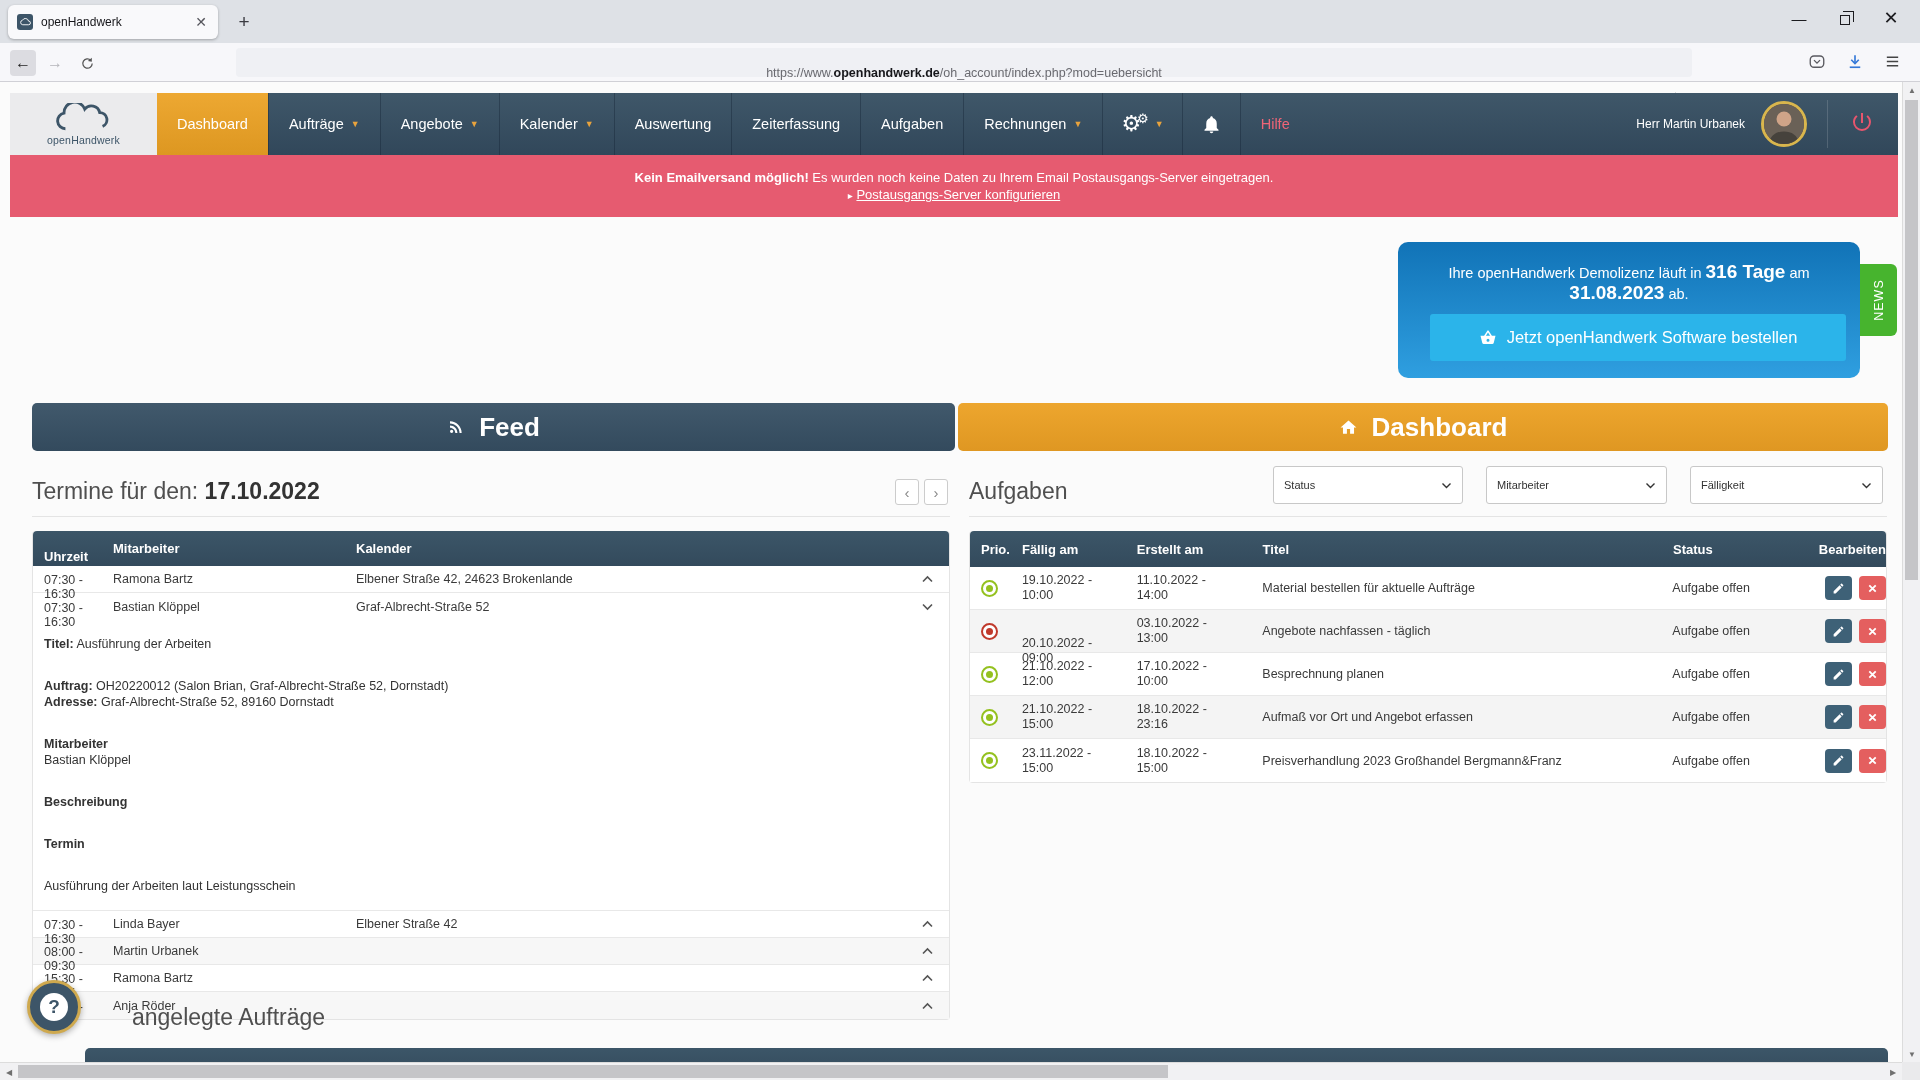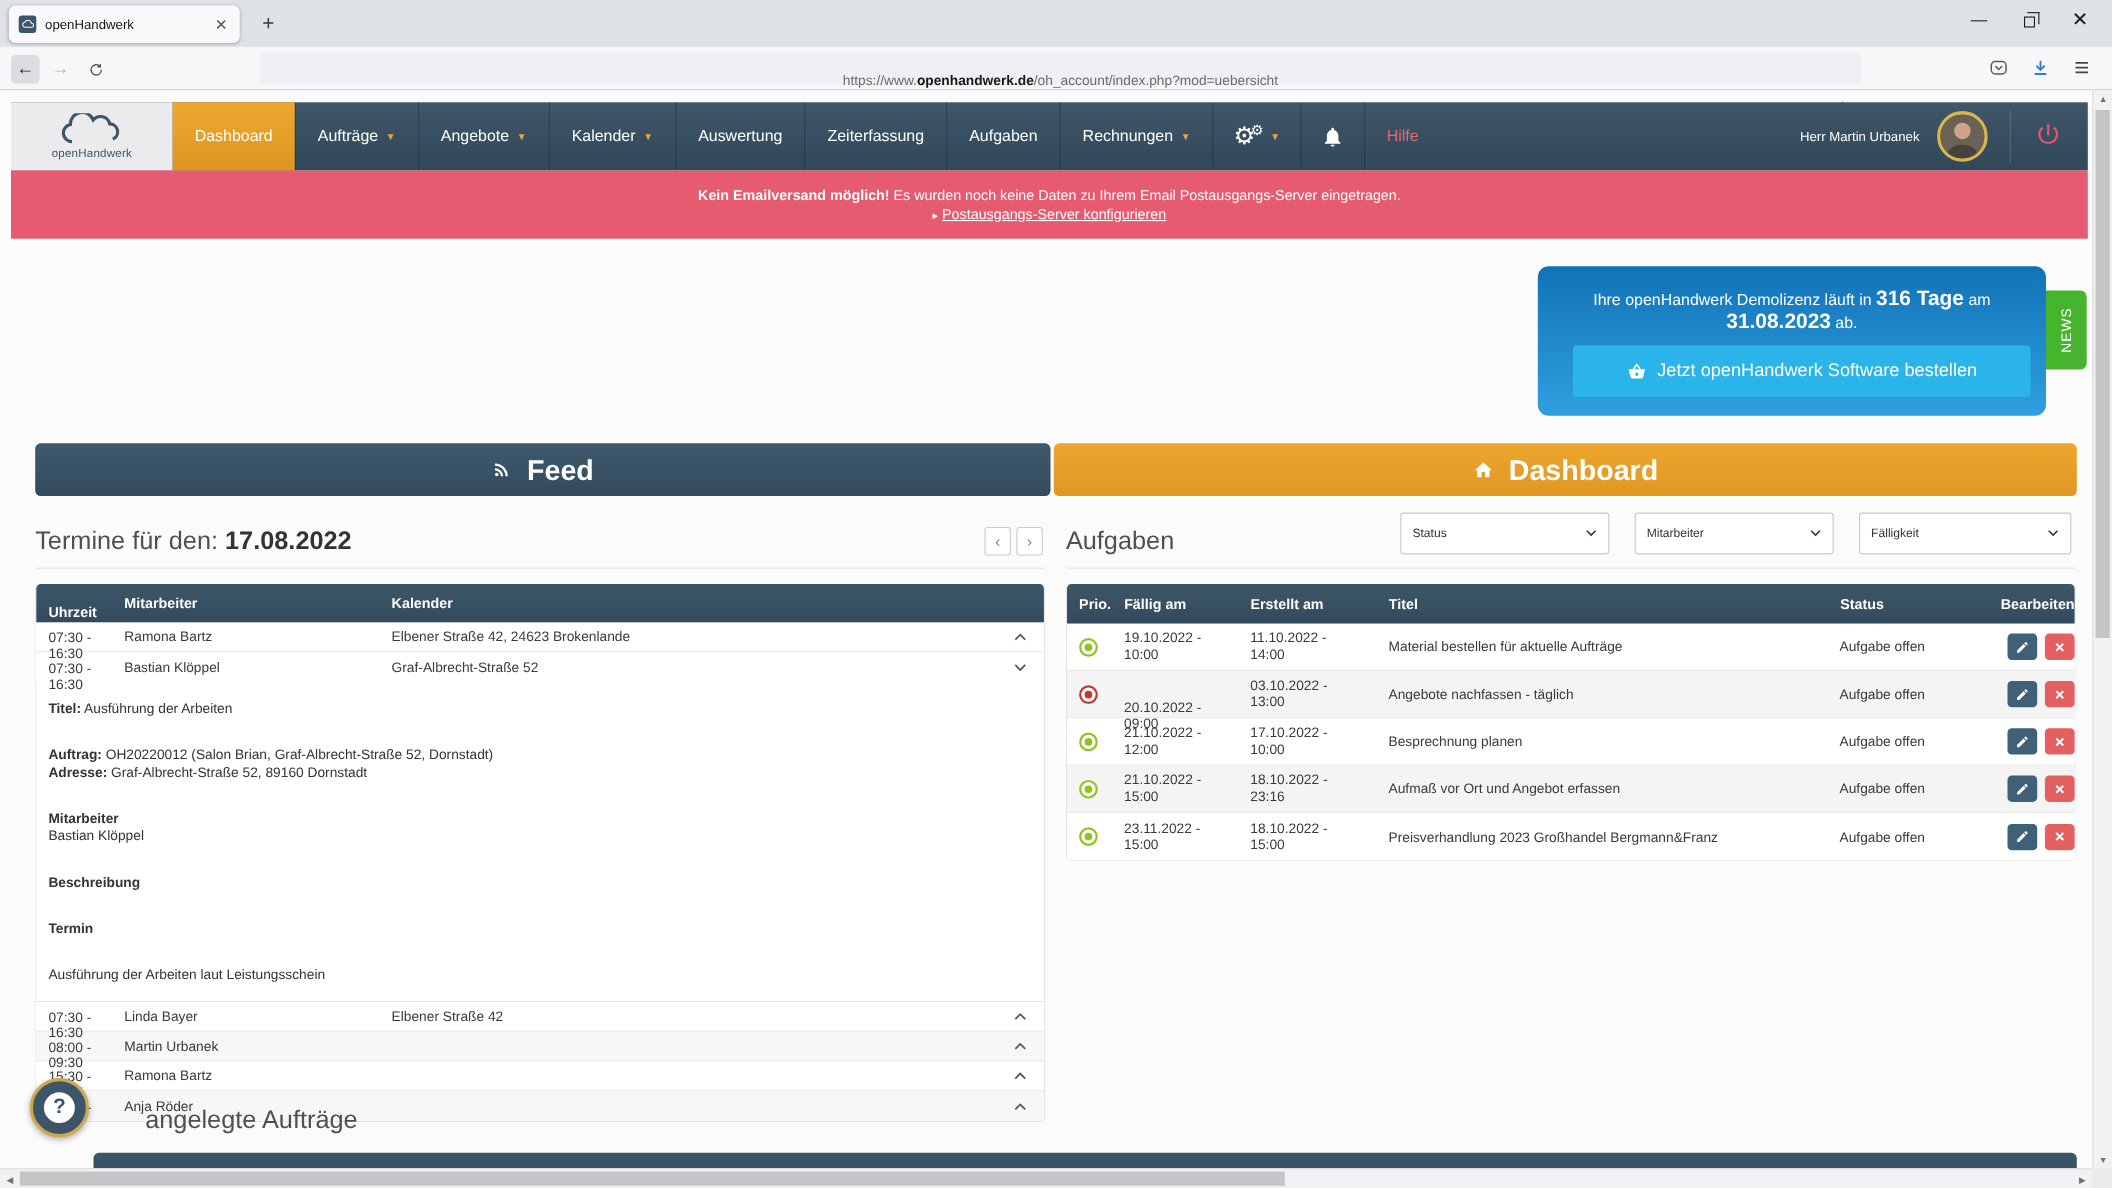--- a/index.html
+++ b/index.html
@@ -322,21 +322,21 @@
   </div>
   <div class="viewbtn dash-btn">
     <svg width="19" height="19" viewBox="0 0 24 24">
         <path d="M10 20v-6h4v6h5v-8h3L12 3 2 12h3v8z" fill="#fff"></path>
       </svg>
     <span>Dashboard</span>
   </div>
 
   <div class="termine-panel">
     <div class="panel-heading">
-      <span>Termine für den:</span> <b>17.08.2022</b>
+      <span>Termine für den:</span> <b>17.10.2022</b>
     </div>
     <div class="pager">
       <div class="pager-btn">‹</div>
       <div class="pager-btn">›</div>
     </div>
     <div class="divider" style="top:46px;"></div>
 
     <div class="t-table">
       <div class="t-head">
         <span class="c-time">Uhrzeit</span>

